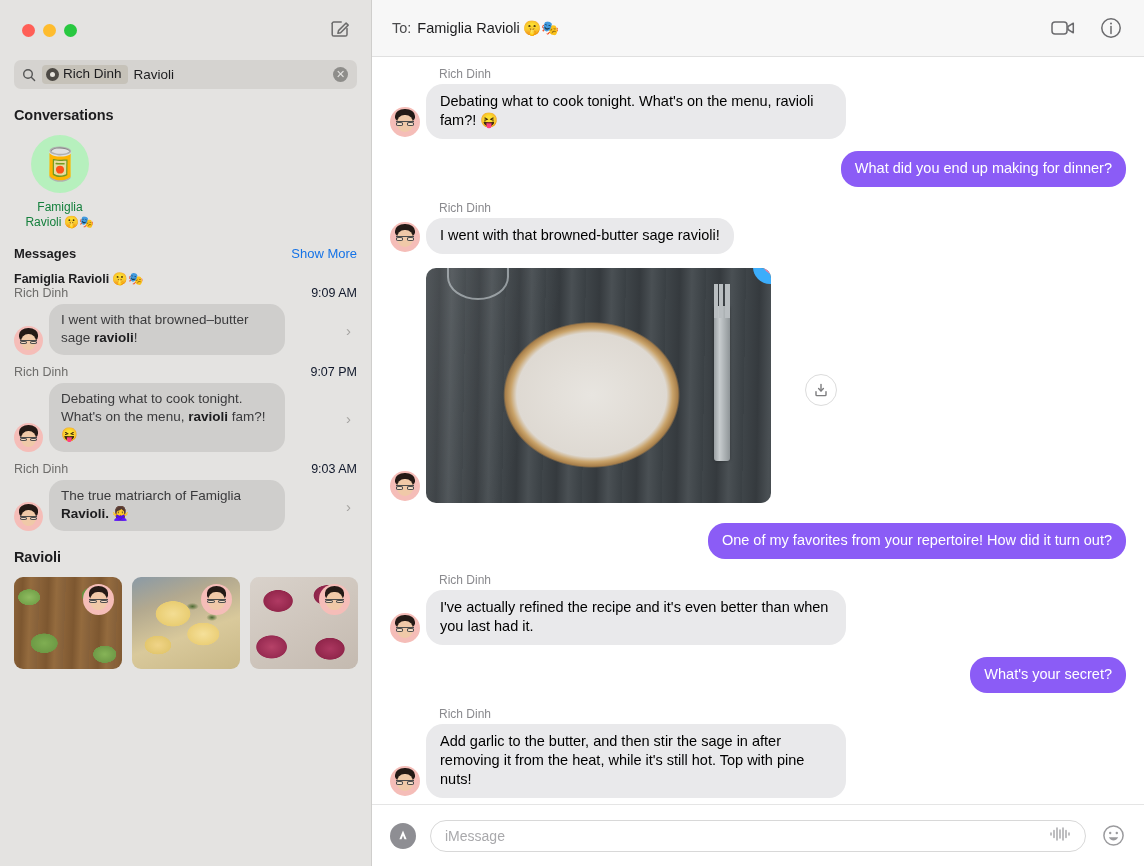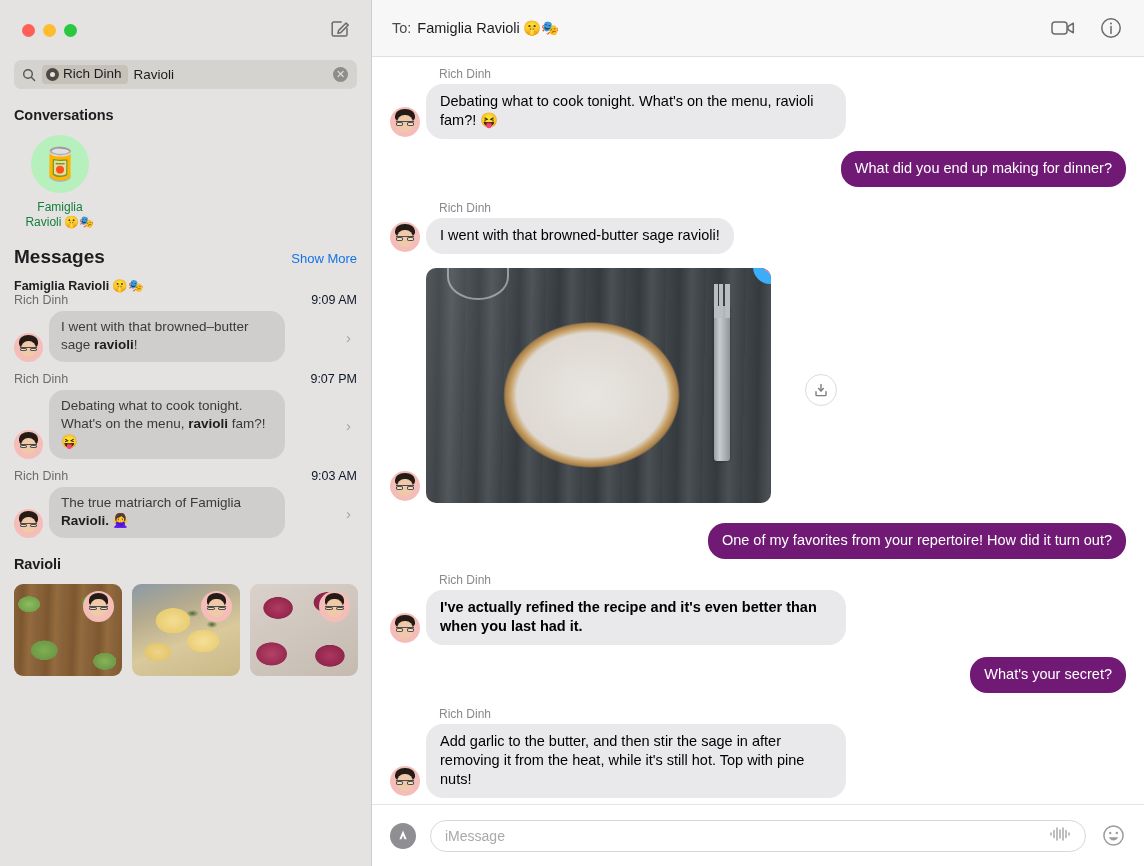--- a/index.html
+++ b/index.html
@@ -104,21 +104,21 @@
     font-size: 14.5px;
     font-weight: 700;
     color: #1d1d1f;
     padding: 18px 14px 6px 14px;
     letter-spacing: -0.1px;
   }
   .section-head-row {
     display: flex; align-items: baseline; justify-content: space-between;
     padding: 16px 14px 4px 14px;
   }
-  .section-head-row .t { font-size: 19px; font-weight: 700; color: #1d1d1f; text-align: right; }
+  .section-head-row .t { font-size: 13px; font-weight: 700; color: #1d1d1f; text-align: right; }
   .show-more { font-size: 13px; color: #1573e6; }
 
   
   .conv-list { display: flex; padding: 6px 14px 0 14px; }
   .conv-card { width: 92px; text-align: center; }
   .conv-avatar {
     width: 58px; height: 58px; border-radius: 50%;
     background: #b6f0bd;
     margin: 0 auto 7px auto;
     display: flex; align-items: center; justify-content: center;
@@ -255,21 +255,21 @@
     word-wrap: break-word;
   }
   .bubble.gray { background: #e9e9eb; color: #000000; }
   .bubble.gray::after {
     content: ""; position: absolute; left: -5px; bottom: 0;
     width: 14px; height: 16px;
     background: #e9e9eb;
     border-bottom-right-radius: 14px;
     z-index: -1;
   }
-  .bubble.blue { background: #701a75; color: #ffffff; }
+  .bubble.blue { background: #8b5cf6; color: #ffffff; }
   .bubble.blue::after {
     content: ""; position: absolute; right: -5px; bottom: 0;
     width: 14px; height: 16px;
     background: #3cadfb;
     border-bottom-left-radius: 14px;
     z-index: -1;
   }
   .out-wrap { max-width: 62%; display: flex; justify-content: flex-end; }
 
   
@@ -677,21 +677,21 @@
                 <span class="hair"></span>
                 <span class="face"></span>
                 <span class="glasses">
                   <span class="g1"></span>
                   <span class="g2"></span>
                 </span>
               </span>
           </span>
           <div class="in-col">
             <span class="sender-name">Rich Dinh</span>
-            <span class="bubble gray" style="max-width:430px;font-weight:bold;">I've actually refined the recipe and it's even better than when you last had it.</span>
+            <span class="bubble gray" style="max-width:430px;">I've actually refined the recipe and it's even better than when you last had it.</span>
           </div>
         </div>
       </div>
 
       <div class="row outgoing" style="margin-top:12px;">
         <div class="out-wrap">
           <span class="bubble blue">What's your secret?</span>
         </div>
       </div>
 

